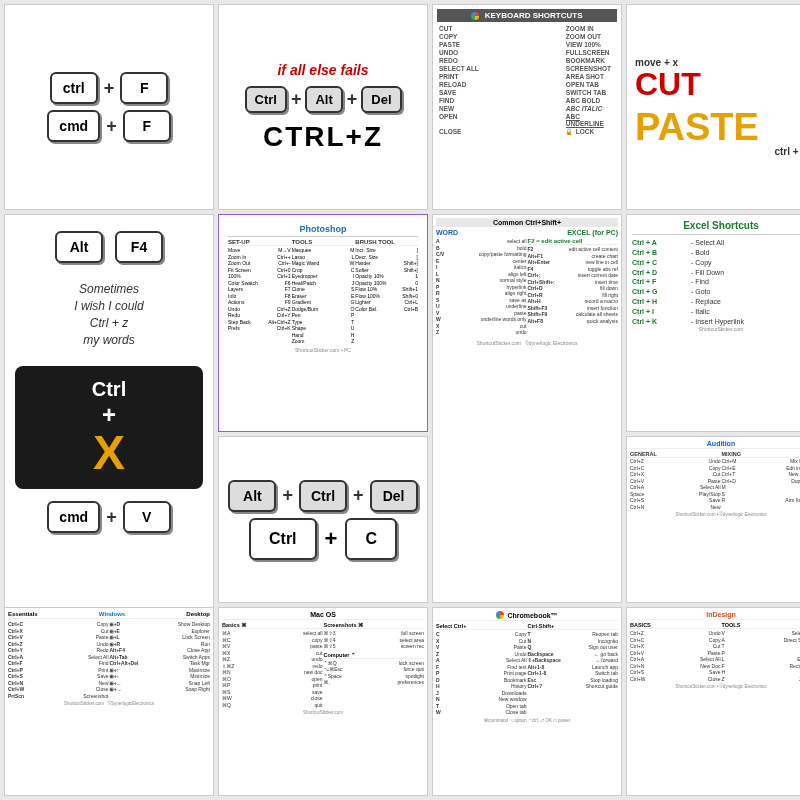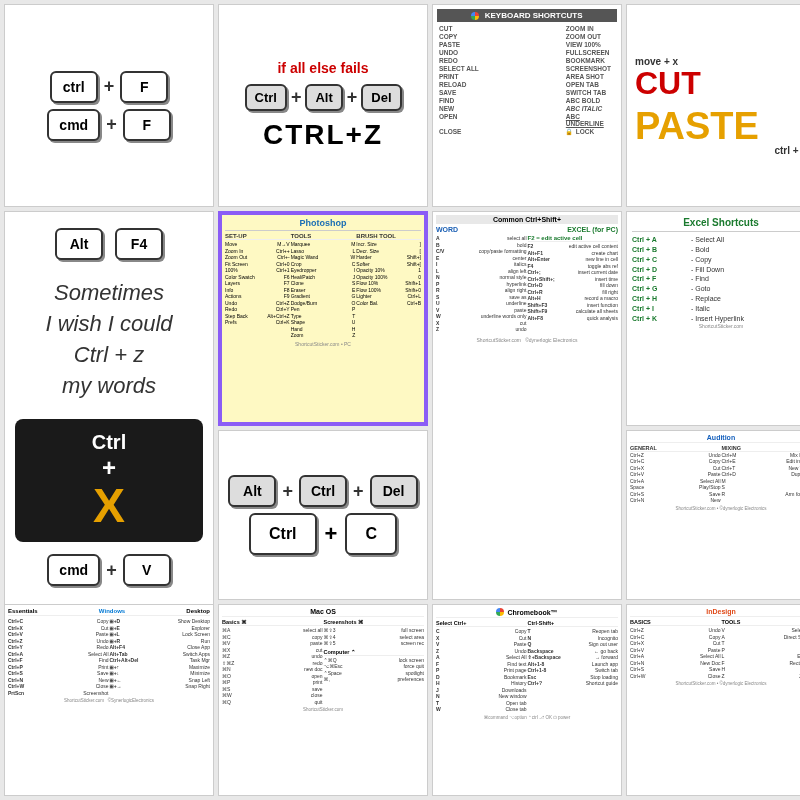--- a/index.html
+++ b/index.html
@@ -76,20 +76,21 @@
       border: 1px solid #ccc;
       padding: 8px;
       display: flex;
       flex-direction: column;
       align-items: center;
       justify-content: center;
     }
 
     .if-all-else-title {
       color: #cc0000;
+      font-style: italic;
       font-weight: bold;
       font-size: 14px;
       text-align: center;
       margin-bottom: 8px;
     }
 
     .ctrl-alt-del-row {
       display: flex;
       align-items: center;
       gap: 4px;
@@ -202,21 +203,21 @@
     }
 
     .alt-f4-row {
       display: flex;
       align-items: center;
       gap: 6px;
       margin-top: 6px;
     }
 
     .wish-text {
-      font-size: 22px;
+      font-size: 12px;
       color: #333;
       text-align: center;
       line-height: 1.4;
       margin: 10px 0;
       font-style: italic;
     }
 
     .ctrl-x-section {
       background: #1a1a1a;
       border-radius: 8px;
@@ -250,23 +251,23 @@
       display: flex;
       align-items: center;
       gap: 6px;
       margin-top: 4px;
     }
 
     
     .section-photoshop {
       grid-column: 2;
       grid-row: 2;
-      background: #fef9c3;
-      border: 4px solid #8b5cf6;
-      padding: 3px;
+      background: #ffffff;
+      border: 1px solid #8b5cf6;
+      padding: 9px;
       font-size: 5.5px;
       overflow: hidden;
     }
 
     .ps-title {
       text-align: center;
       font-size: 9px;
       font-weight: bold;
       color: #1a6eb5;
       border-bottom: 1px solid #ccc;

